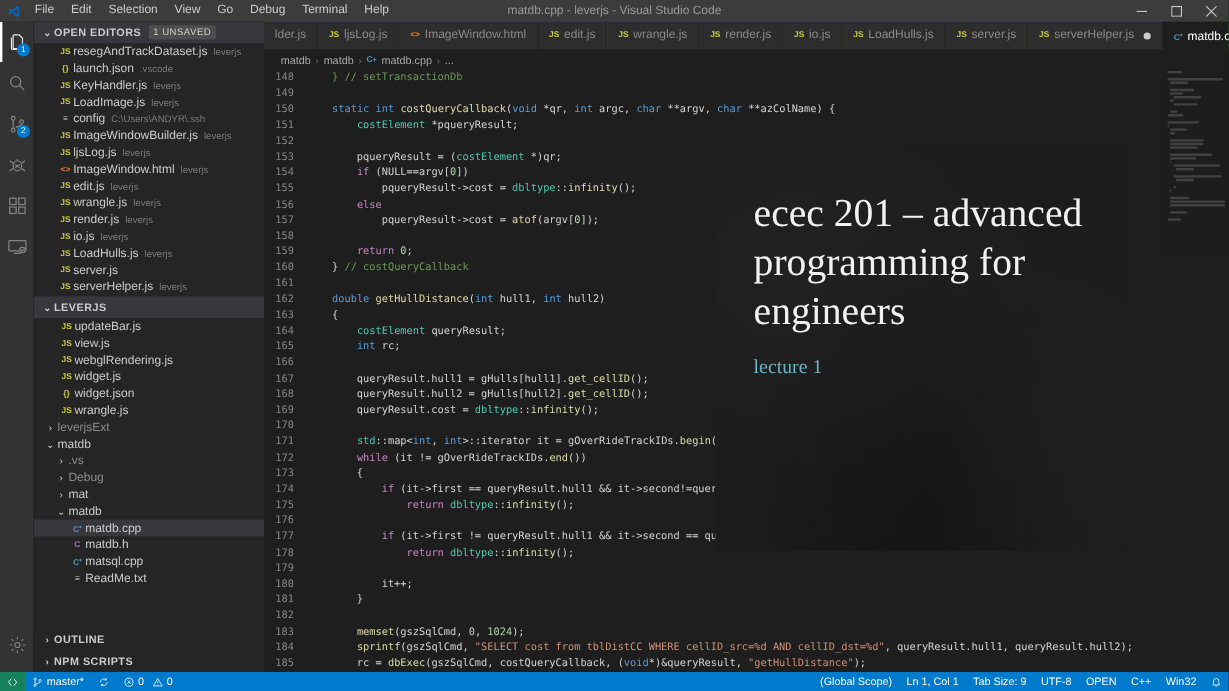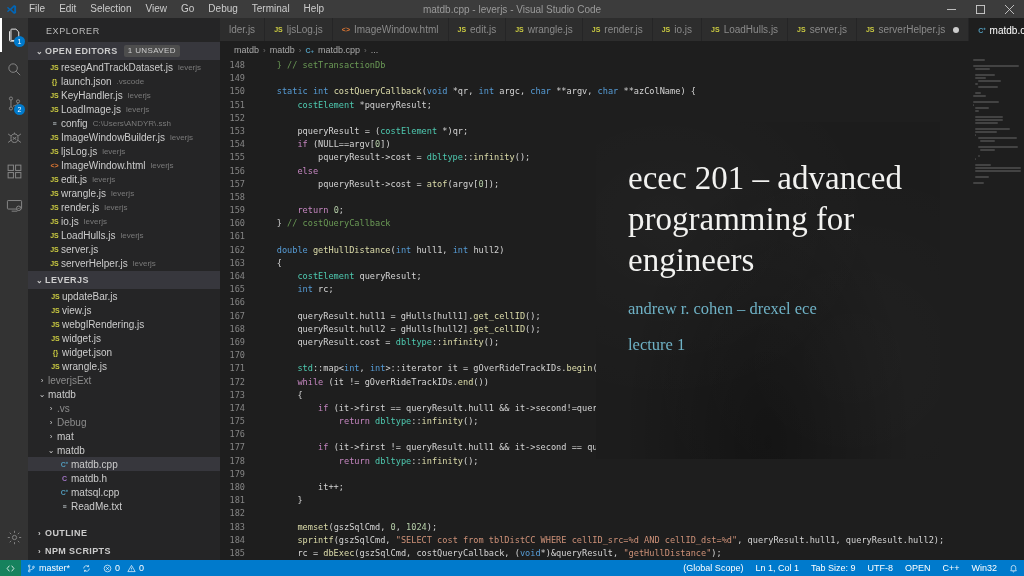--- a/index.html
+++ b/index.html
@@ -283,21 +283,20 @@
       <div class="act-spacer"></div>
       <div class="act-icon" style="margin-bottom:6px">
         <svg viewBox="0 0 24 24" fill="none" stroke="currentColor" stroke-width="1.3">
           <circle cx="12" cy="12" r="3"></circle>
           <path d="M12 2.5v3M12 18.5v3M2.5 12h3M18.5 12h3M5.2 5.2l2.1 2.1M16.7 16.7l2.1 2.1M18.8 5.2l-2.1 2.1M7.3 16.7l-2.1 2.1"></path>
         </svg>
       </div>
     </div>
 
     <div class="sidebar">
-      <div class="sidebar-title">EXPLORER</div>
 
       <div class="tree-scroll">
         <div class="section-header shaded">
           <span class="chev">⌄</span>
           <span>OPEN EDITORS</span>
           <span class="badge-unsaved">1 UNSAVED</span>
         </div>
         <div id="open-editors-list">
             <div class="row">
               <span class="ind" style="width:20px"></span>
@@ -597,21 +596,20 @@
             <div class="mm-line" style="margin-left: 5.2px; width: 11.02px; background: rgb(90, 90, 90);"></div>
             <div class="mm-line" style="margin-left: 3px; width: 0px; background: transparent;"></div>
           </div>
       </div>
 
     </div>
   </div>
 
   <div class="overlay">
     <div class="ov-title">ecec 201 – advanced programming for engineers</div>
-    <div class="ov-author">andrew r. cohen – drexel ece</div>
     <div class="ov-lecture">lecture 1</div>
   </div>
 
   <div class="statusbar">
     <div class="sb-remote">
       <svg viewBox="0 0 16 16" fill="none" stroke="#ffffff" stroke-width="1.4">
         <path d="M6 3 2 8l4 5M10 3l4 5-4 5"></path>
       </svg>
     </div>
     <div class="sb-item">

